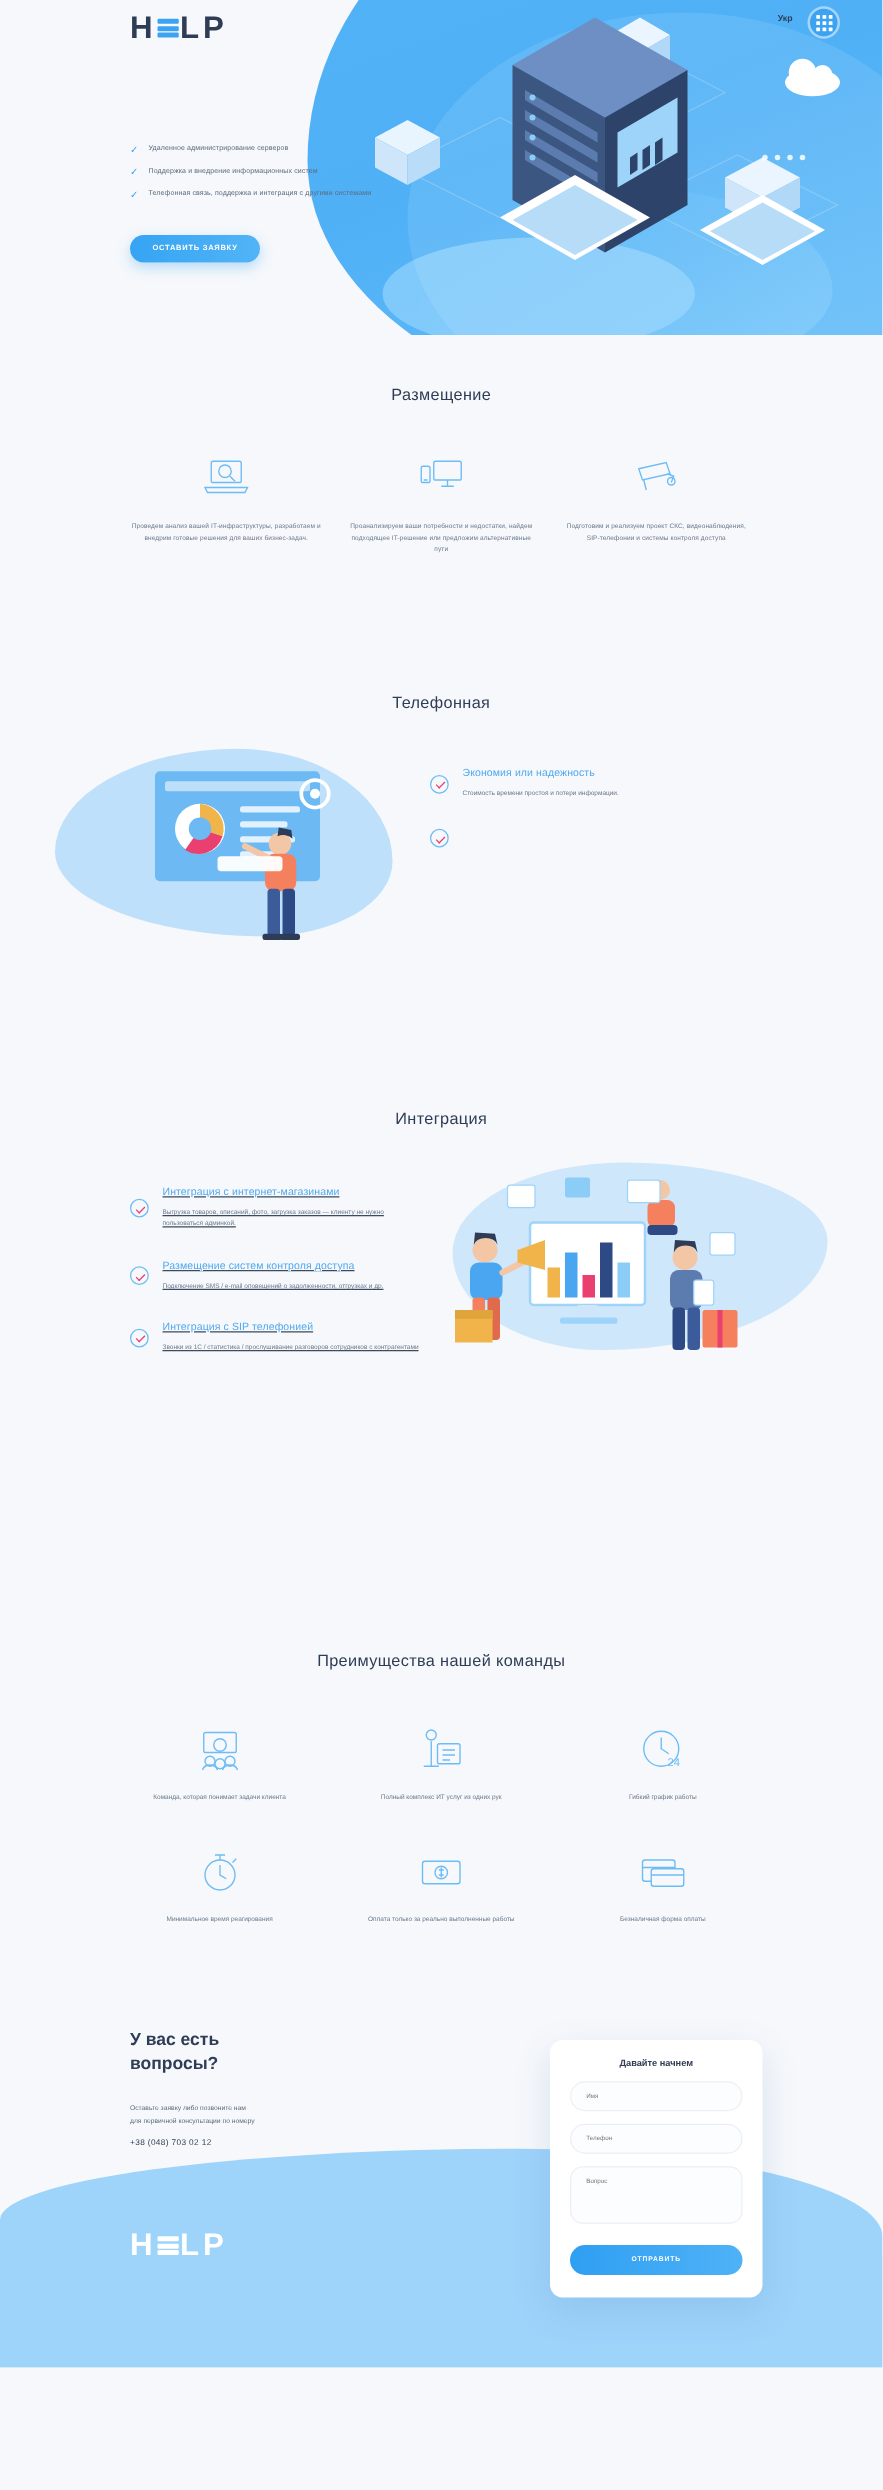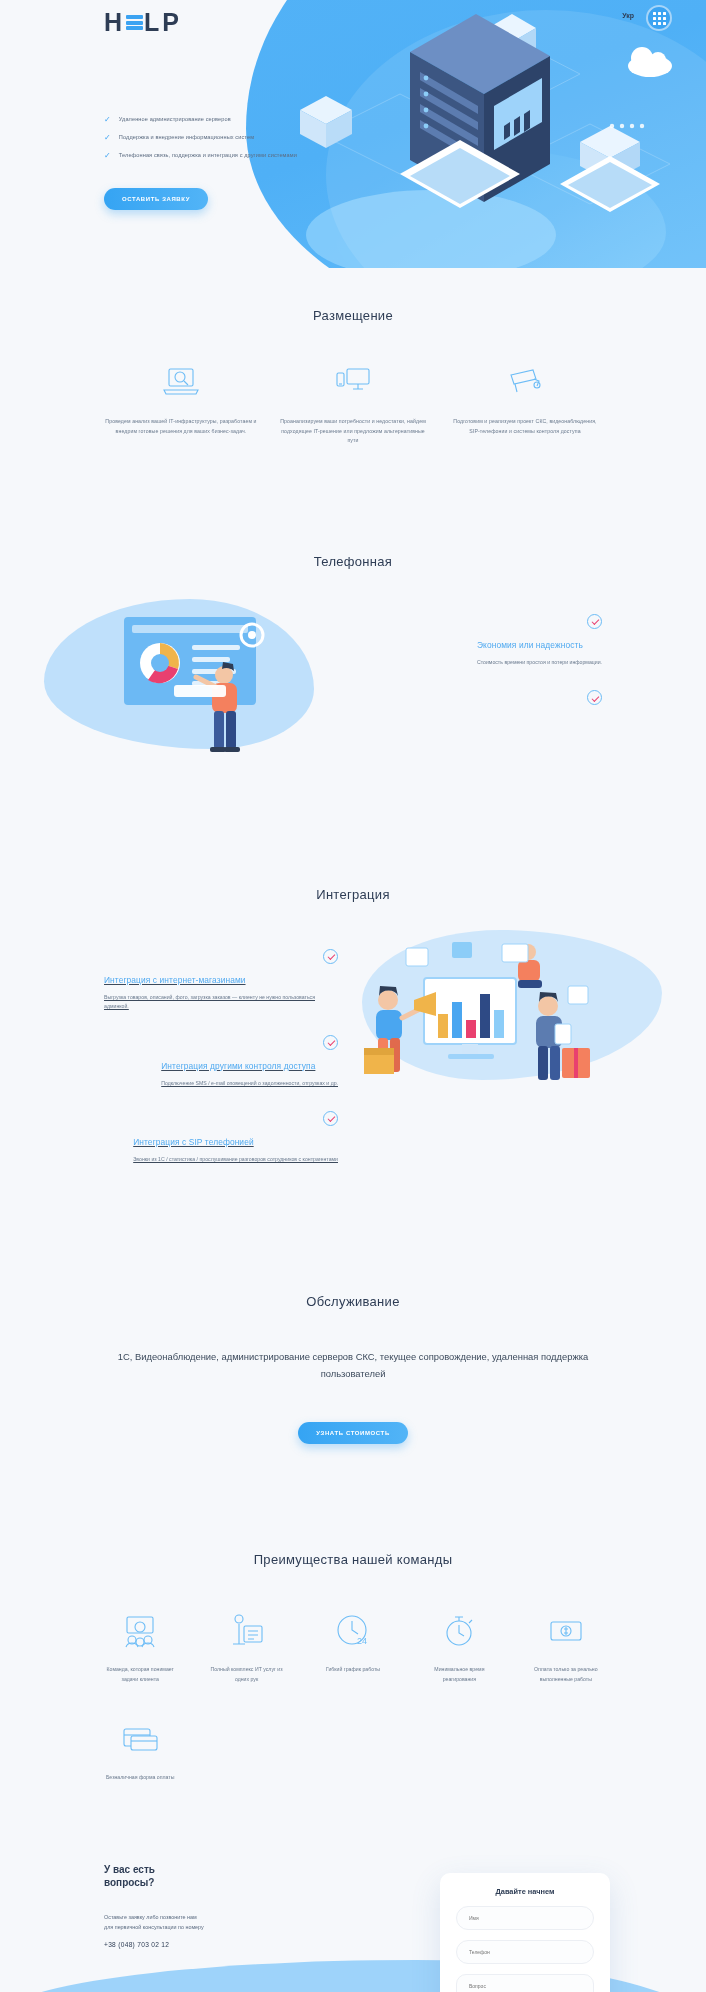--- a/index.html
+++ b/index.html
@@ -118,21 +118,21 @@
   }
   .cards3 { display: flex; gap: 18px; margin-top: 38px; }
   .card3 { flex: 1; text-align: center; }
   .card3 .ico { height: 40px; display: flex; align-items: center; justify-content: center; }
   .card3 p {
     font-size: 5.2px; line-height: 1.85; color: #6a7a8e;
     margin-top: 16px; letter-spacing: .1px;
   }
 
   
-  .feat { display: flex; gap: 11px; margin-bottom: 22px; align-items: flex-end; flex-direction: column; }
+  .feat { display: flex; gap: 11px; margin-bottom: 22px; align-items: center; }
   .feat-ring {
     flex: 0 0 auto; width: 15px; height: 15px; border-radius: 50%;
     border: 1.2px solid #6cbcf6; position: relative; margin-top: 1px;
   }
   .feat-ring:after {
     content: ''; position: absolute; left: 4px; top: 4.5px;
     width: 6px; height: 3.2px;
     border-left: 1.3px solid #e9406f; border-bottom: 1.3px solid #e9406f;
     transform: rotate(-45deg);
   }
@@ -157,41 +157,41 @@
 
   
   .serv-lead {
     text-align:center; font-size:9.4px; line-height:1.75; color:#3c4a5c;
     margin-top: 40px;
   }
   .btn-wrap { text-align:center; margin-top: 22px; }
 
   
   .adv-grid {
-    display:grid; grid-template-columns: repeat(5,1fr);
+    display:grid; grid-template-columns: repeat(3,1fr);
     row-gap: 52px; column-gap: 18px; margin-top: 44px; gap: 34px;
   }
   .adv { text-align:center; }
   .adv .ico { height: 40px; display:flex; align-items:center; justify-content:center; }
   .adv p { font-size: 5.2px; line-height: 1.9; color:#6a7a8e; margin-top: 14px; }
 
   
   .footer { position: relative; margin-top: 62px; height: 290px; }
   .footer-wave {
     position:absolute; left:0; bottom:0; width: 706px; height: 175px;
     background:#9ed3fa;
     border-radius: 60% 42% 0 0 / 58px 72px 0 0;
   }
   .footer-wave2 {
     position:absolute; left:0; bottom:0; width: 706px; height: 150px;
     background:#a8d8fb; opacity:.7;
     border-radius: 40% 60% 0 0 / 46px 60px 0 0;
   }
   .foot-inner { position:relative; z-index:3; padding: 0 104px; }
-  .foot-h { font-size: 10px; line-height:1.35; color:#2e3d55; padding-top: 18px; }
+  .foot-h { font-size: 14px; line-height:1.35; color:#2e3d55; padding-top: 18px; }
   .foot-p { font-size: 5.4px; line-height: 1.9; color:#5b6b80; margin-top: 22px; }
   .foot-phone { font-size: 6.6px; color:#2e3d55; margin-top: 9px; letter-spacing:.3px; }
   .foot-logo { margin-top: 64px; display:flex; align-items:center; }
   .foot-logo .logo-txt { color:#fff; }
   .foot-logo .logo-mark i { background:#fff; }
 
   
   .form-card {
     position:absolute; right: 96px; top: 28px; z-index: 6;
     width: 170px; background:#fff; border-radius: 10px;
@@ -439,21 +439,21 @@
         <div class="feat">
           <span class="feat-ring"></span>
           <div>
             <div class="feat-h">Интеграция с интернет-магазинами</div>
             <div class="feat-p">Выгрузка товаров, описаний, фото, загрузка заказов — клиенту не нужно пользоваться админкой.</div>
           </div>
         </div>
         <div class="feat">
           <span class="feat-ring"></span>
           <div>
-            <div class="feat-h">Интеграция другими контроля доступа</div>
+            <div class="feat-h">Размещение систем контроля доступа</div>
             <div class="feat-p">Подключение SMS / e-mail оповещений о задолженности, отгрузках и др.</div>
           </div>
         </div>
         <div class="feat">
           <span class="feat-ring"></span>
           <div>
             <div class="feat-h">Интеграция с SIP телефонией</div>
             <div class="feat-p">Звонки из 1С / статистика / прослушивание разговоров сотрудников с контрагентами</div>
           </div>
         </div>
@@ -500,27 +500,20 @@
           <rect x="54" y="18" width="22" height="18" rx="2" fill="#ffffff" stroke="#9ed3fa"></rect>
           <rect x="100" y="12" width="20" height="16" rx="2" fill="#8ccdf8"></rect>
           <rect x="216" y="56" width="20" height="18" rx="2" fill="#ffffff" stroke="#9ed3fa"></rect>
         </svg>
       </div>
     </div>
   </section>
 
   <div class="spacer-lg"></div>
 
-  <section class="section">
-    <h2 class="sec-title">Обслуживание</h2>
-    <p class="serv-lead">1С, Видеонаблюдение, администрирование серверов СКС, текущее сопровождение, удаленная поддержка пользователей</p>
-    <div class="btn-wrap">
-      <button class="btn-primary">УЗНАТЬ СТОИМОСТЬ</button>
-    </div>
-  </section>
 
   <div class="spacer-lg"></div>
 
   <section class="section">
     <h2 class="sec-title">Преимущества нашей команды</h2>
     <div class="adv-grid">
 
       <div class="adv">
         <div class="ico">
           <svg width="40" height="34" viewBox="0 0 40 34" fill="none" stroke="#6cbcf6" stroke-width="1.1">

